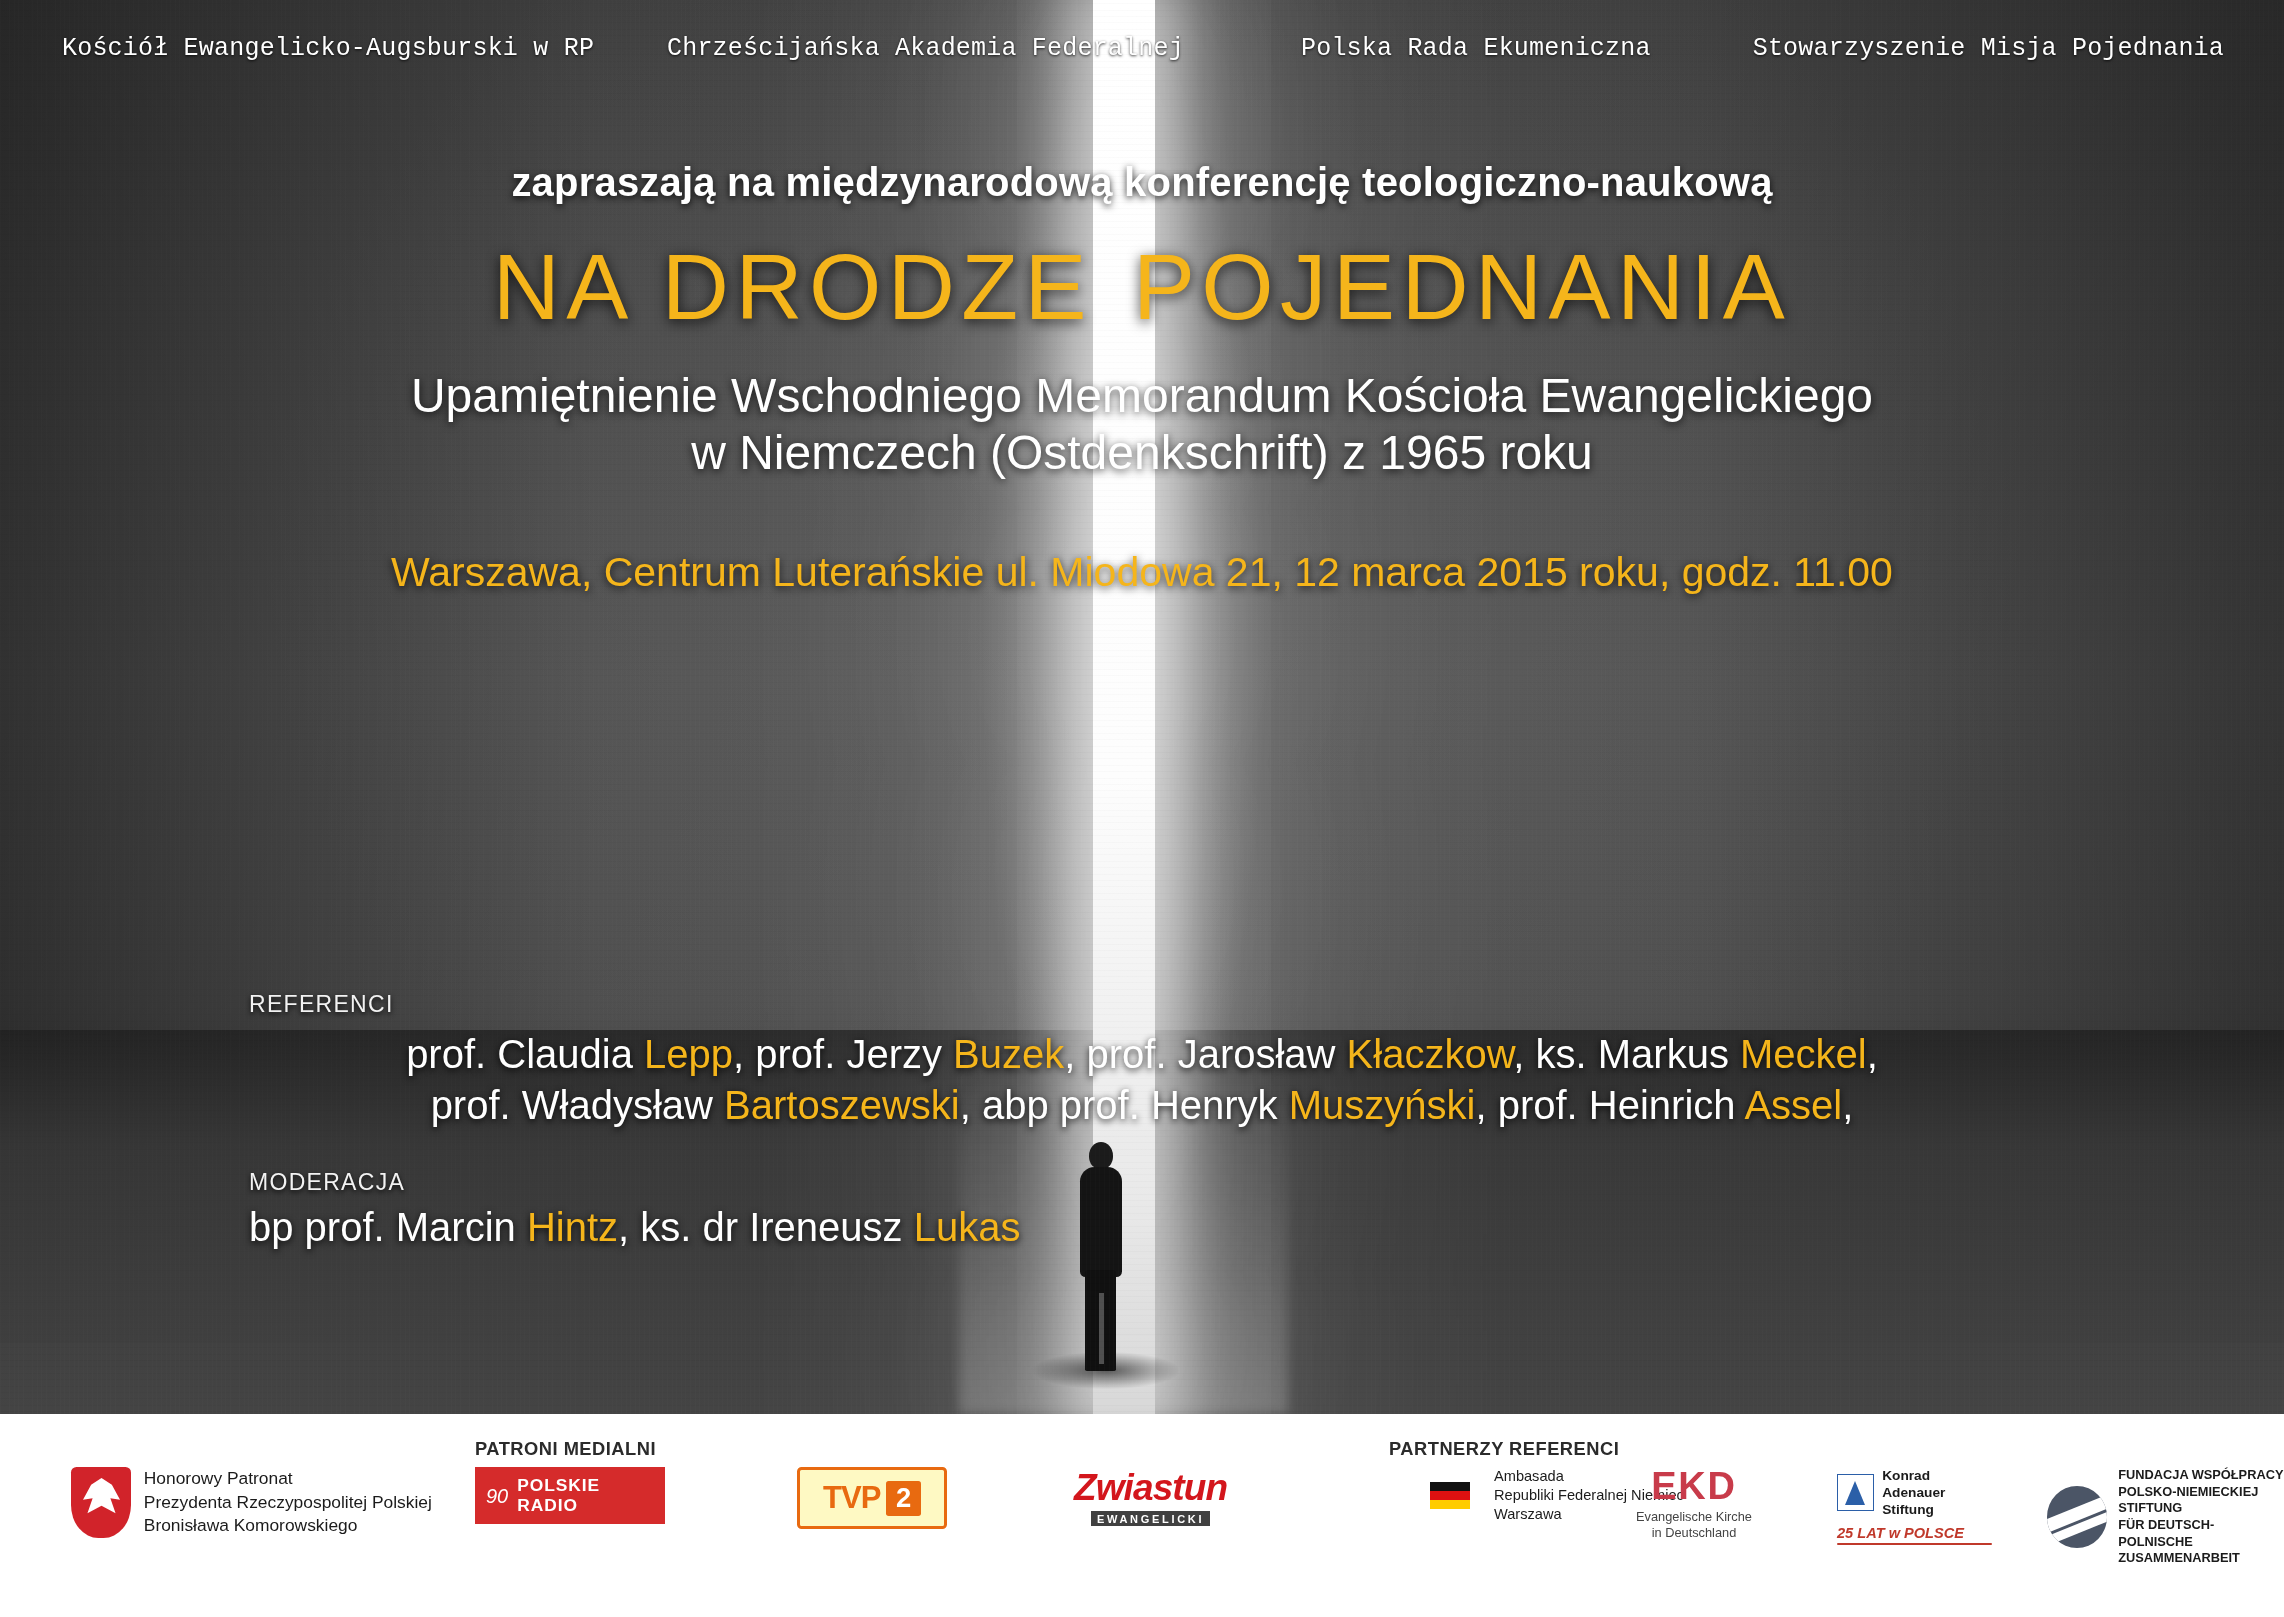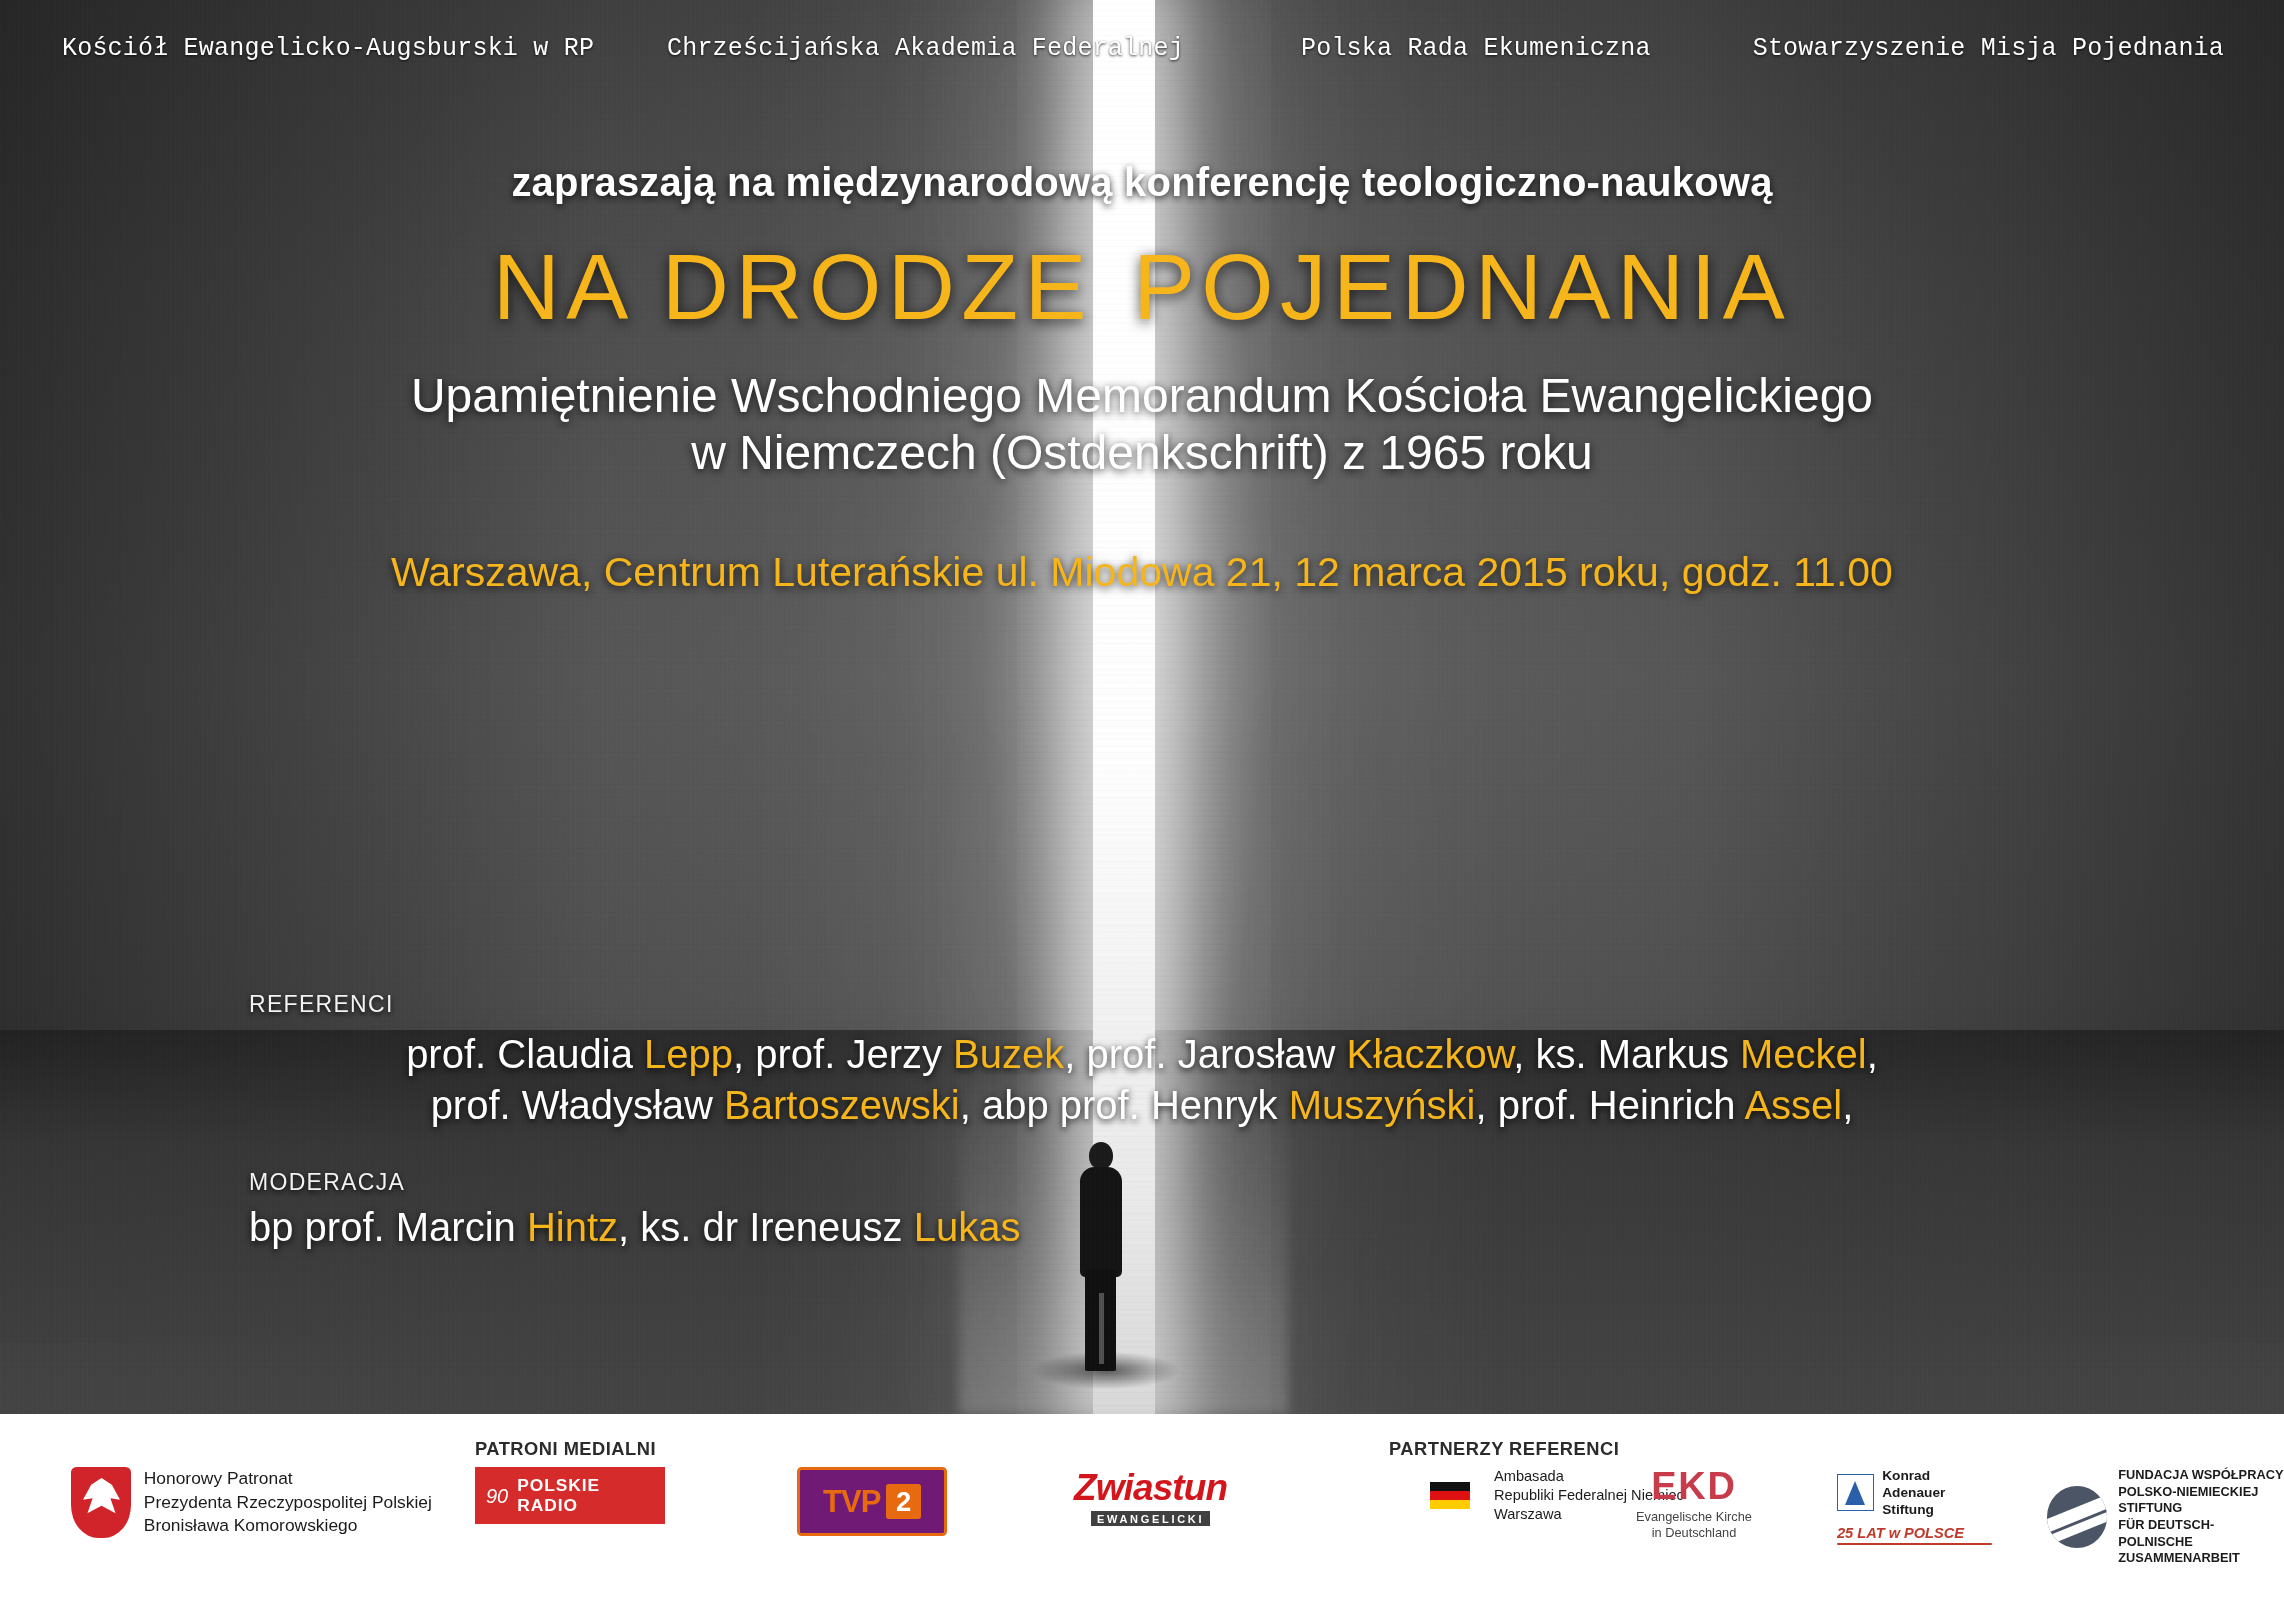--- a/index.html
+++ b/index.html
@@ -243,25 +243,25 @@
     background: #d52b2b;
     display: flex; align-items: center; gap: 9.1px;
     padding: 0 11px;
   }
   .pr-90 { color: #fff; font-size: 20px; font-weight: normal; font-style: italic; line-height: 1; }
   .pr-txt { color: #fff; font-size: 17.4px; font-weight: bold; line-height: 1.12; letter-spacing: 0.9px; }
 
   
   .tvp {
     left: 797px;
-    width: 150px; height: 69px;
+    width: 150px; height: 62px;
     border: 3.7px solid #e86a10;
     border-radius: 4.6px;
     display: flex; align-items: center; justify-content: center; gap: 5.5px;
-    background: #701a75;
+    background: #fef9c3;
   }
   .tvp-word { color: #e86a10; font-size: 31px; font-weight: bold; letter-spacing: -0.9px; }
   .tvp-num {
     background: #e86a10; color: #fff; font-size: 27.4px; font-weight: bold;
     width: 35px; height: 35px; display: flex; align-items: center; justify-content: center; border-radius: 2.7px;
   }
 
   
   .zw { left: 1074px; text-align: center; display: block; }
   .zw-word {

